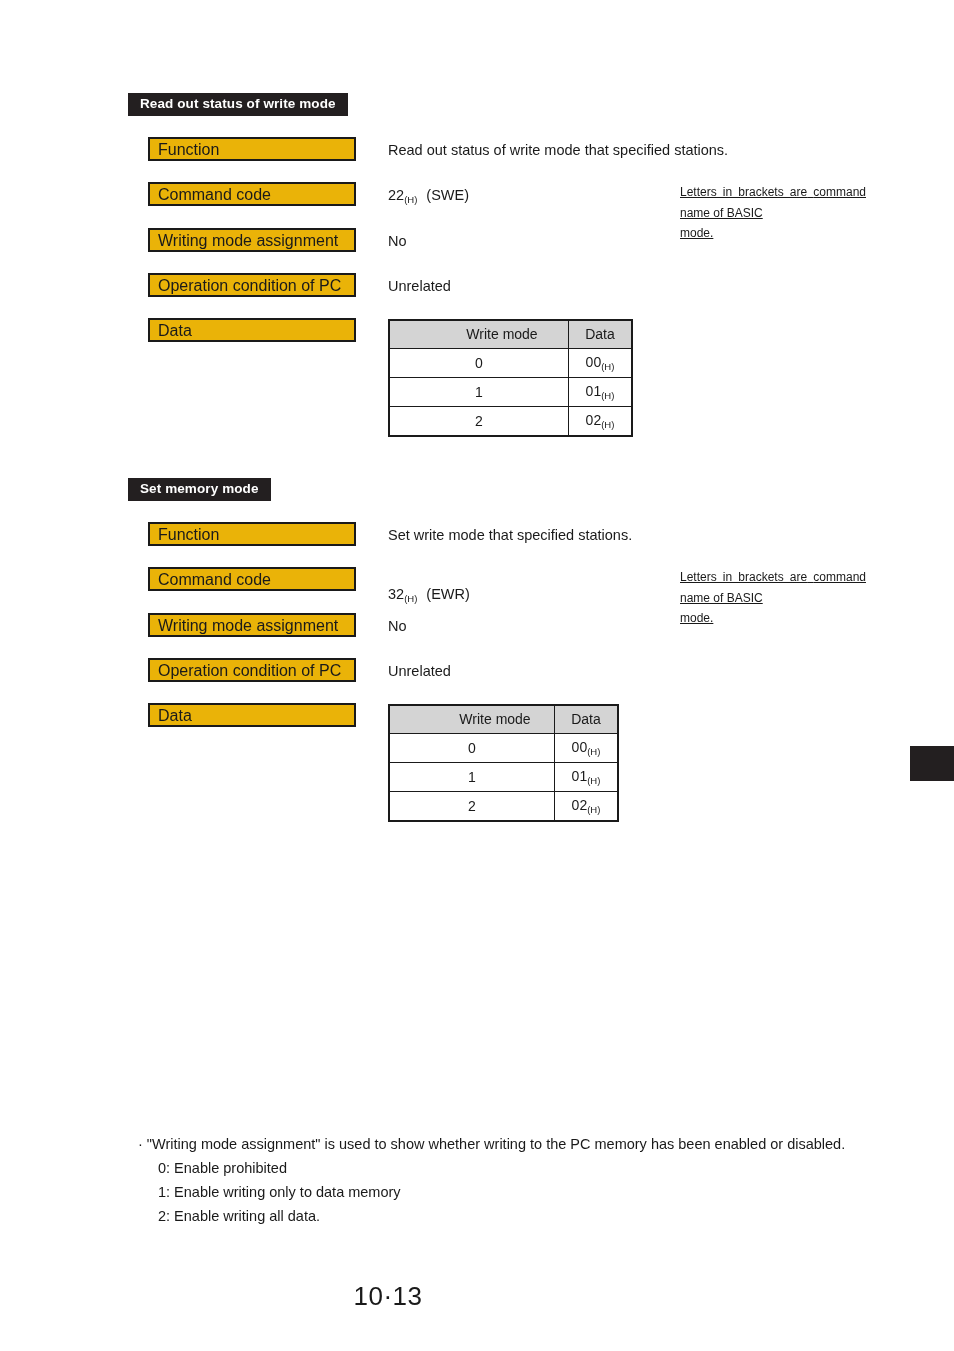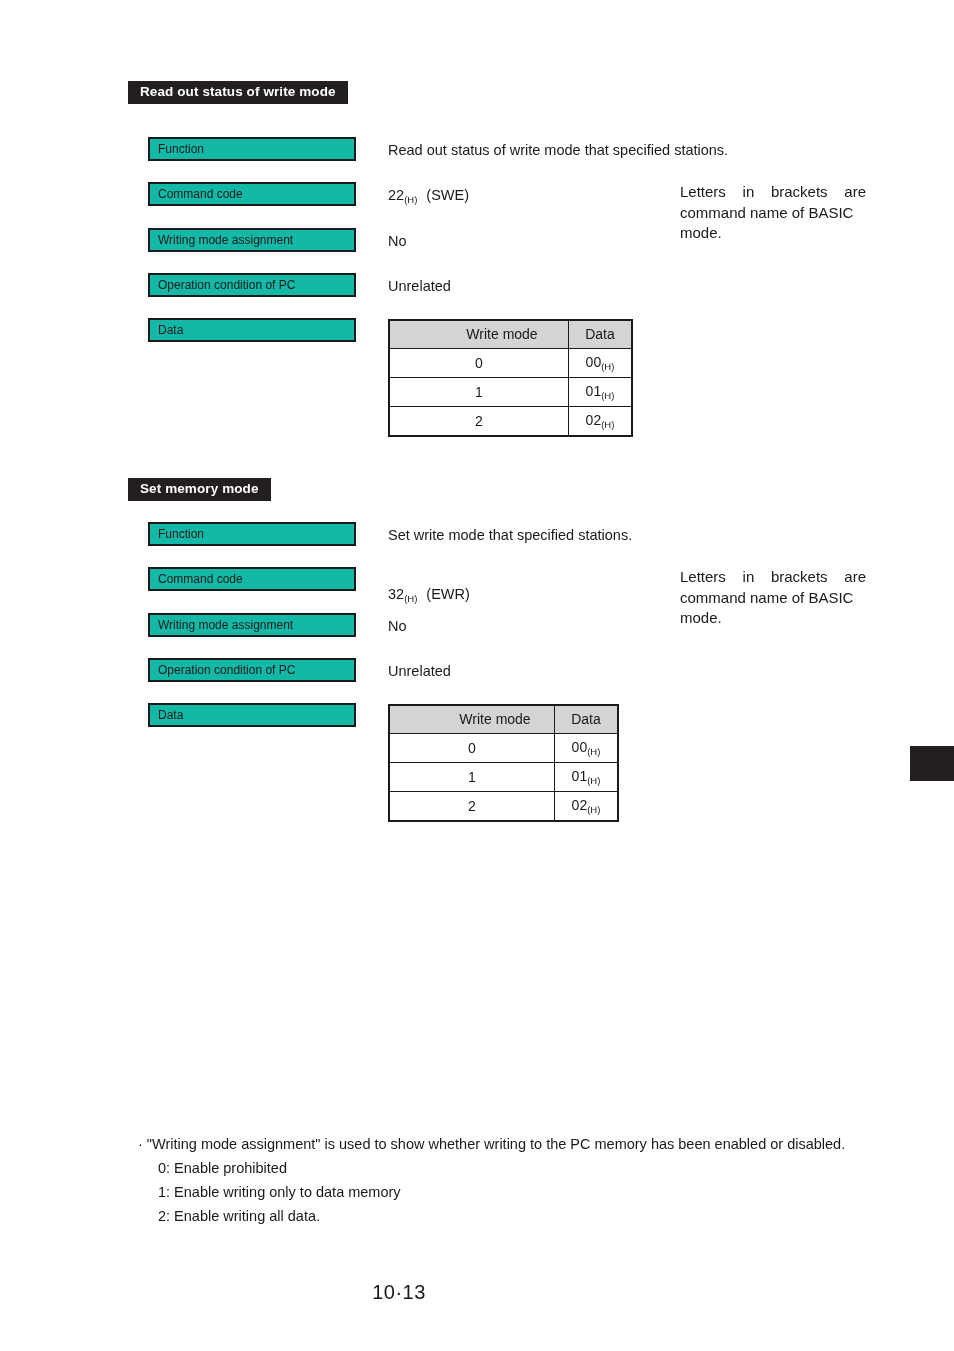--- a/index.html
+++ b/index.html
@@ -38,24 +38,24 @@
   }
 
   
   .label-box {
     position: absolute;
     left: 148px;
     width: 208px;
     height: 24px;
     border: 2px solid #1a1a1a;
     box-sizing: border-box;
-    font-size: 12px;
+    font-size: 16px;
     line-height: 21px;
     padding-left: 8px;
-    background: #14b8a6;
+    background: #eab308;
     white-space: nowrap;
   }
 
   
   .value {
     position: absolute;
     left: 388px;
     font-size: 14.5px;
     line-height: 18px;
     white-space: nowrap;
@@ -69,24 +69,25 @@
     letter-spacing: 0;
   }
 
   .gap { display: inline-block; width: 9px; }
 
   
   .side-note {
     position: absolute;
     left: 680px;
     width: 186px;
-    font-size: 15px;
+    font-size: 12px;
     line-height: 20.5px;
     text-align: justify;
     text-justify: inter-word;
+    text-decoration: underline;
   }
   .side-note span.lastline { display: block; text-align: left; }
 
   
   .data-table {
     position: absolute;
     border-collapse: collapse;
     border: 2px solid #1a1a1a;
     background: #ffffff;
   }
@@ -127,34 +128,34 @@
   .notes .bullet-line {
     text-indent: -10px;
     padding-left: 10px;
   }
   .notes .sub-line {
     padding-left: 20px;
   }
 
   .page-number {
     position: absolute;
-    left: 11px;
+    left: 0;
     top: 1281px;
     width: 776px;
     text-align: center;
-    font-size: 20px;
+    font-size: 26px;
     letter-spacing: 0.5px;
   }
 </style>
 </head>
 <body>
 
 <div class="page">
 
-  <div class="banner" style="left:128px; top:81px;">Read out status of write mode</div>
+  <div class="banner" style="left:128px; top:93px;">Read out status of write mode</div>
 
   <div class="label-box" style="top:137px;">Function</div>
   <div class="label-box" style="top:182px;">Command code</div>
   <div class="label-box" style="top:228px;">Writing mode assignment</div>
   <div class="label-box" style="top:273px;">Operation condition of PC</div>
   <div class="label-box" style="top:318px;">Data</div>
 
   <div class="value" style="top:141px;">Read out status of write mode that specified stations.</div>
 
   <div class="value" style="top:186px;"><span>22</span><sub class="hex">(H)</sub><span class="gap"></span><span>(SWE)</span></div>

